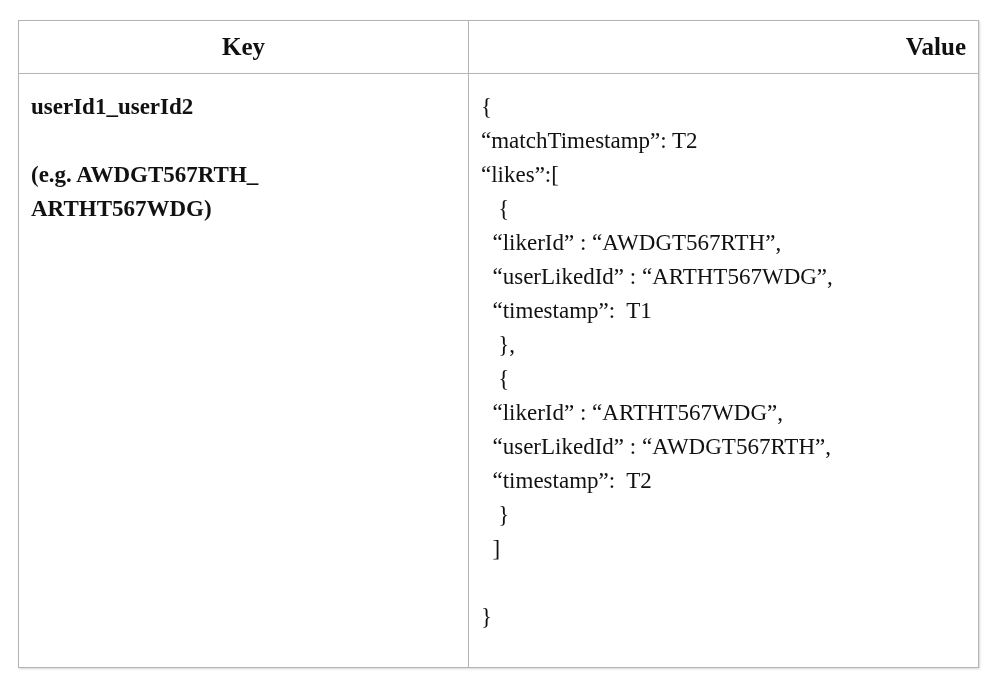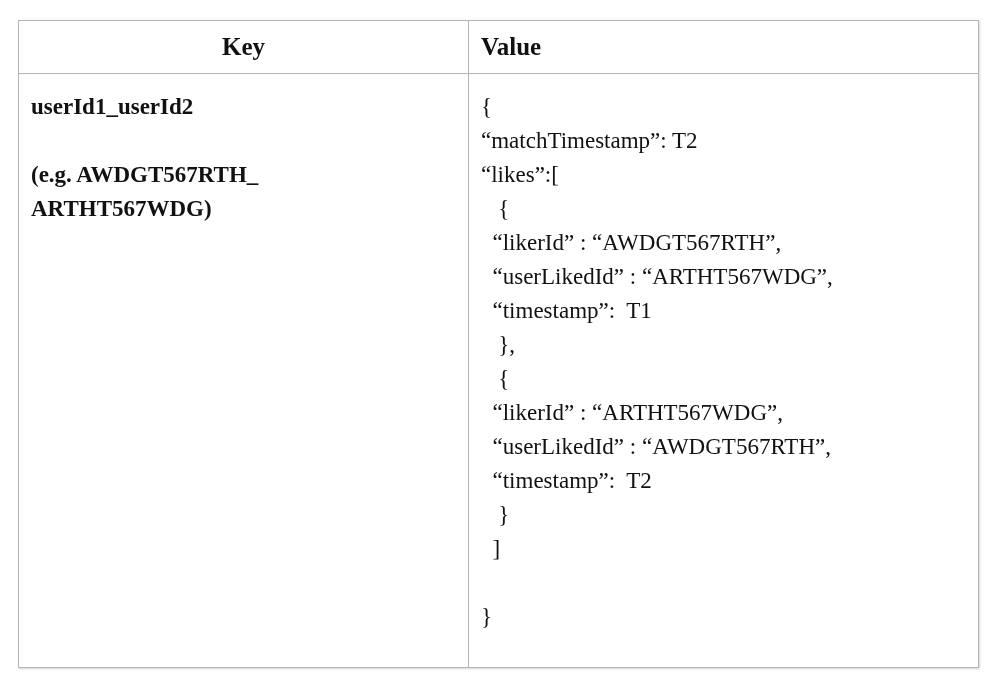--- a/index.html
+++ b/index.html
@@ -46,21 +46,21 @@
   }
 
   thead th {
     height: 52px;
     padding: 0 12px;
     font-size: 25px;
     font-weight: bold;
     line-height: 52px;
   }
   th.key-head   { text-align: center; }
-  th.value-head { text-align: left; margin-top: 40px; }
+  th.value-head { text-align: right; margin-top: 40px; }
 
   td.key-cell,
   td.value-cell {
     padding: 16px 12px 10px 12px;
     font-size: 23px;
     line-height: 34px;
   }
 
   .key-line,
   .code-line {

